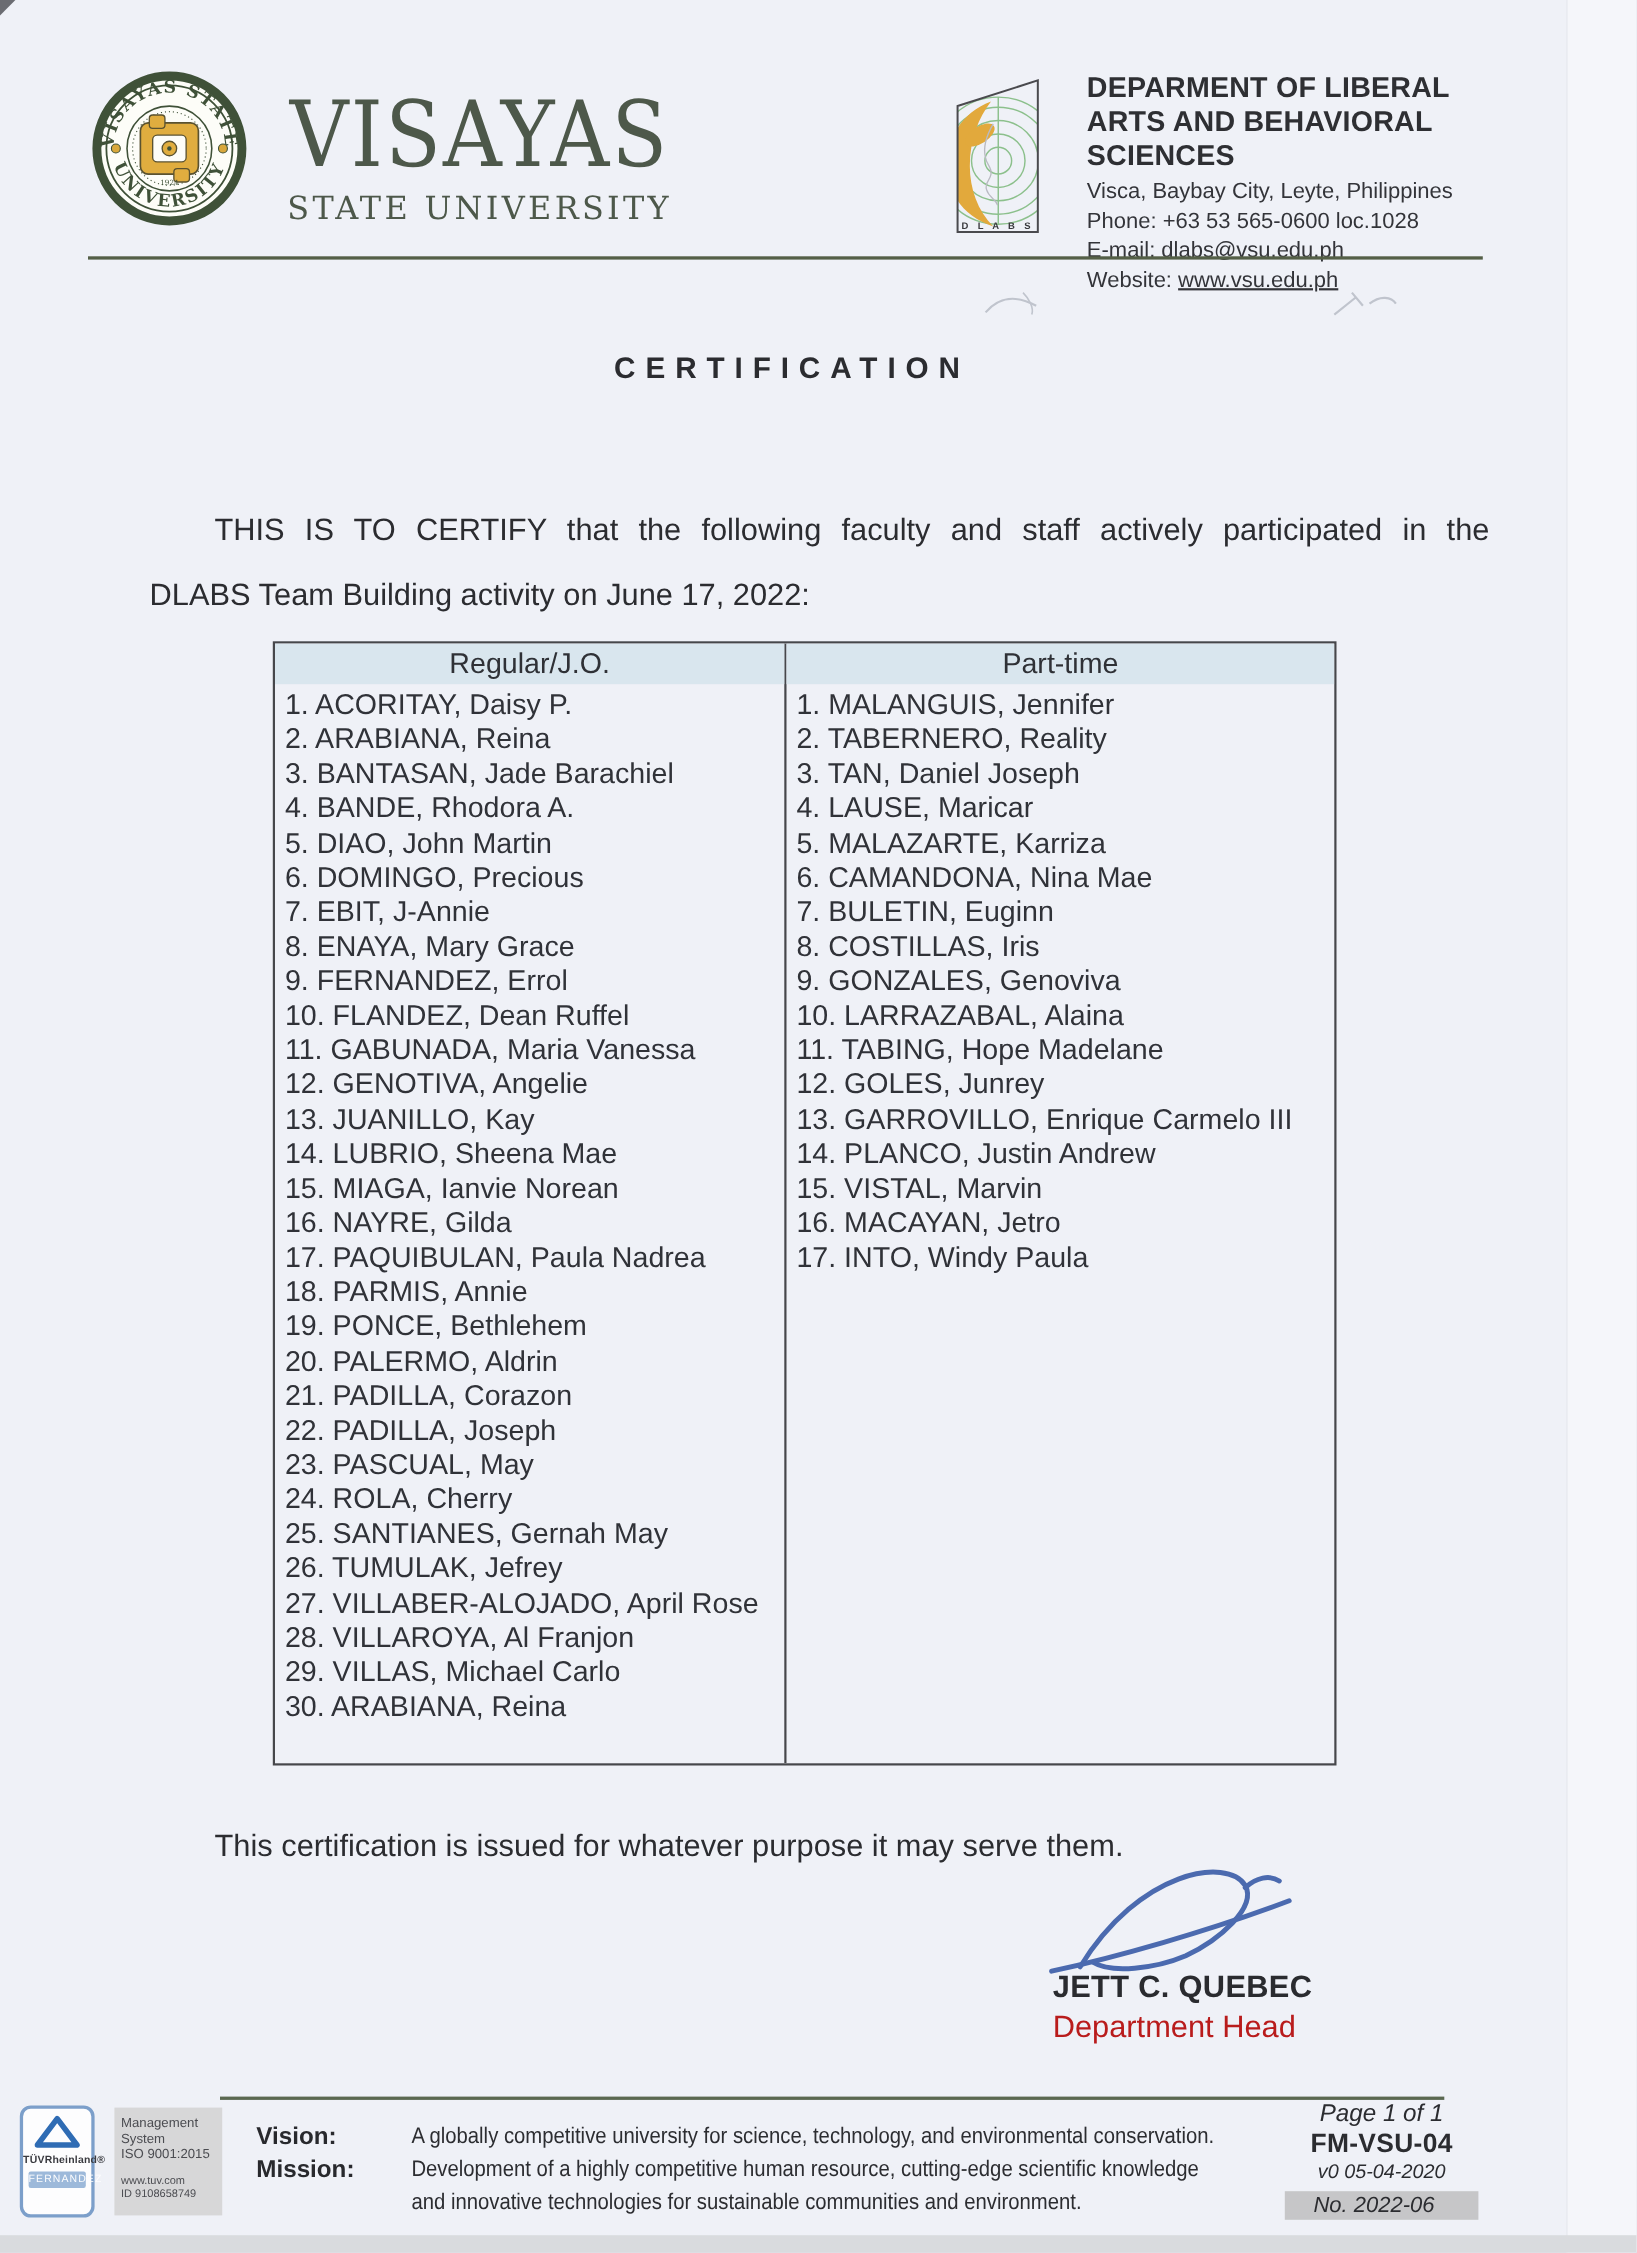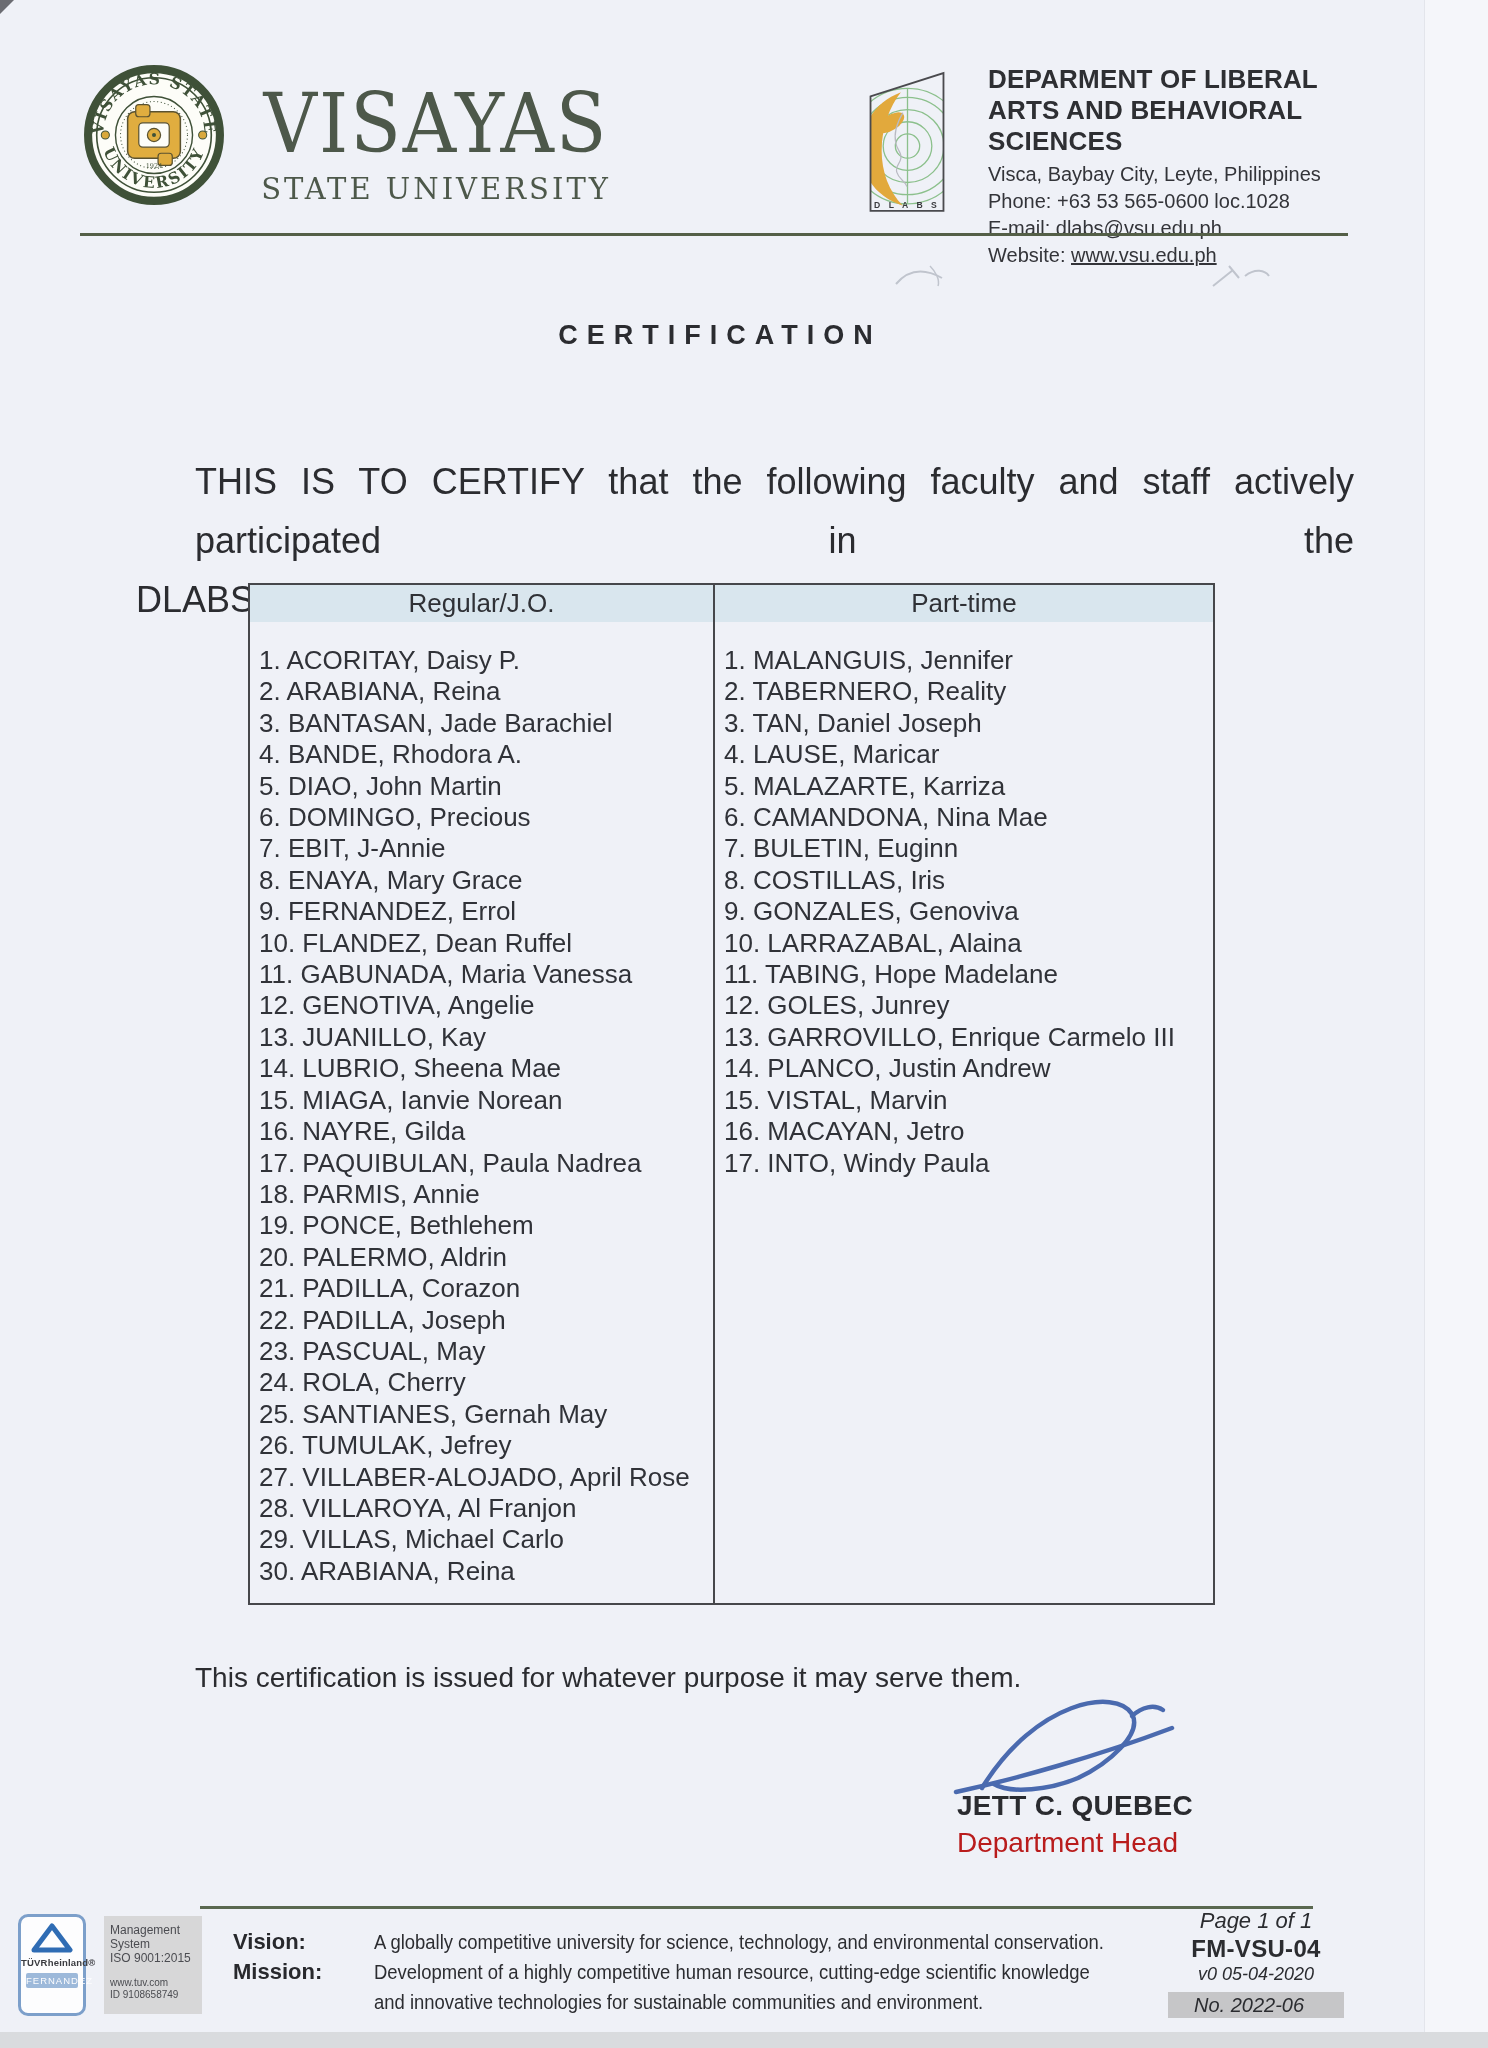--- a/index.html
+++ b/index.html
@@ -22,35 +22,35 @@
   .dept{position:absolute; left:988px; top:64px; width:356px;}
   .dept .name{font-weight:bold; font-size:26px; line-height:31px; color:#2e2f33; letter-spacing:.2px;}
   .dept .addr{font-size:20px; line-height:27px; color:#333439; margin-top:4px;}
   .dept .addr .u{text-decoration:underline;}
   .hrule{position:absolute; left:80px; top:233px; width:1268px; height:3px; background:#545f47;}
   
   .title{
     position:absolute; left:0; top:320px; width:1440px; text-align:center;
     font-size:27px; font-weight:bold; letter-spacing:9px; color:#2b2c30;
   }
-  .para{position:absolute; left:136px; top:452px; width:1218px; font-size:36px; line-height:59px; color:#2b2c30;}
+  .para{position:absolute; left:136px; top:452px; width:1218px; font-size:28px; line-height:59px; color:#2b2c30;}
   .para .l1{text-align:justify; text-align-last:justify; padding-left:59px;}
   
   .roster{
     position:absolute; left:248px; top:583px; width:967px; height:1022px;
     border:2px solid #46474b; display:flex; box-sizing:border-box; overflow:hidden;
   }
   .col{height:100%; box-sizing:border-box;}
   .col.c1{width:465px; border-right:2px solid #46474b;}
   .col.c2{flex:1;}
   .col .hd{
     height:37px; line-height:37px; background:#d9e6ee; text-align:center;
     font-size:26px; color:#2f3136;
   }
-  .col .items{padding:3px 0 0 0;margin-top:20px;}
+  .col .items{padding:3px 0 0 0;}
   .row-item{
     font-size:26px; line-height:31.4px; padding:0 10px 0 9px;
     text-align:justify; color:#303238;
   }
   
   .closing{position:absolute; left:195px; top:1662px; font-size:28px; color:#2b2c30;}
   .sig-svg{position:absolute; left:948px; top:1686px; width:230px; height:112px;}
   .sig-block{position:absolute; left:957px; top:1788px;}
   .sig-block .nm{font-size:28px; font-weight:bold; color:#2a2b2f; letter-spacing:.3px; line-height:36px;text-align:center;}
   .sig-block .rl{font-size:28px; color:#b91c1c; line-height:38px;}

